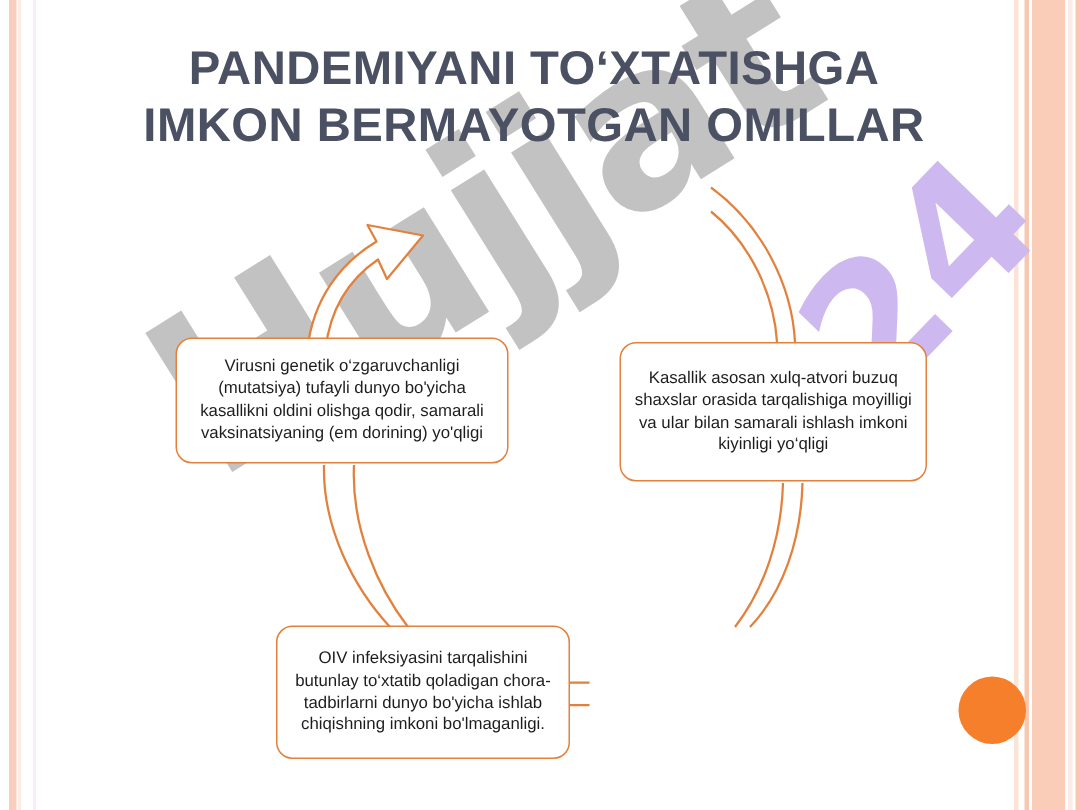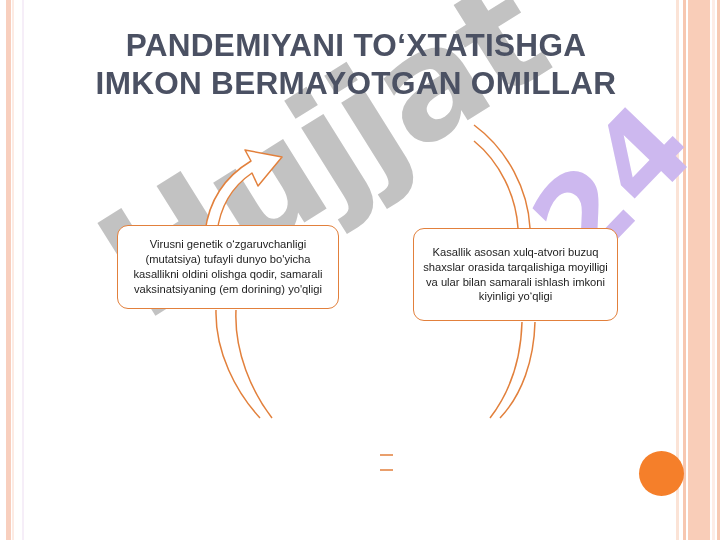--- a/index.html
+++ b/index.html
@@ -116,15 +116,18 @@
 
 
   <div class="node" id="node-left">
     <span class="t">Virusni genetik o‘zgaruvchanligi (mutatsiya) tufayli dunyo bo'yicha kasallikni oldini olishga qodir, samarali vaksinatsiyaning (em dorining) yo'qligi</span>
   </div>
 
   <div class="node" id="node-right">
     <span class="t">Kasallik asosan xulq-atvori buzuq shaxslar orasida tarqalishiga moyilligi va ular bilan samarali ishlash imkoni kiyinligi yo‘qligi</span>
   </div>
 
+  <div class="node" id="node-bleft">
+    <span class="t">OIV infeksiyasini tarqalishini butunlay to‘xtatib qoladigan chora- tadbirlarni dunyo bo'yicha ishlab chiqishning imkoni bo'lmaganligi.</span>
+  </div>
 
 
 </div>
 
 </body></html>

